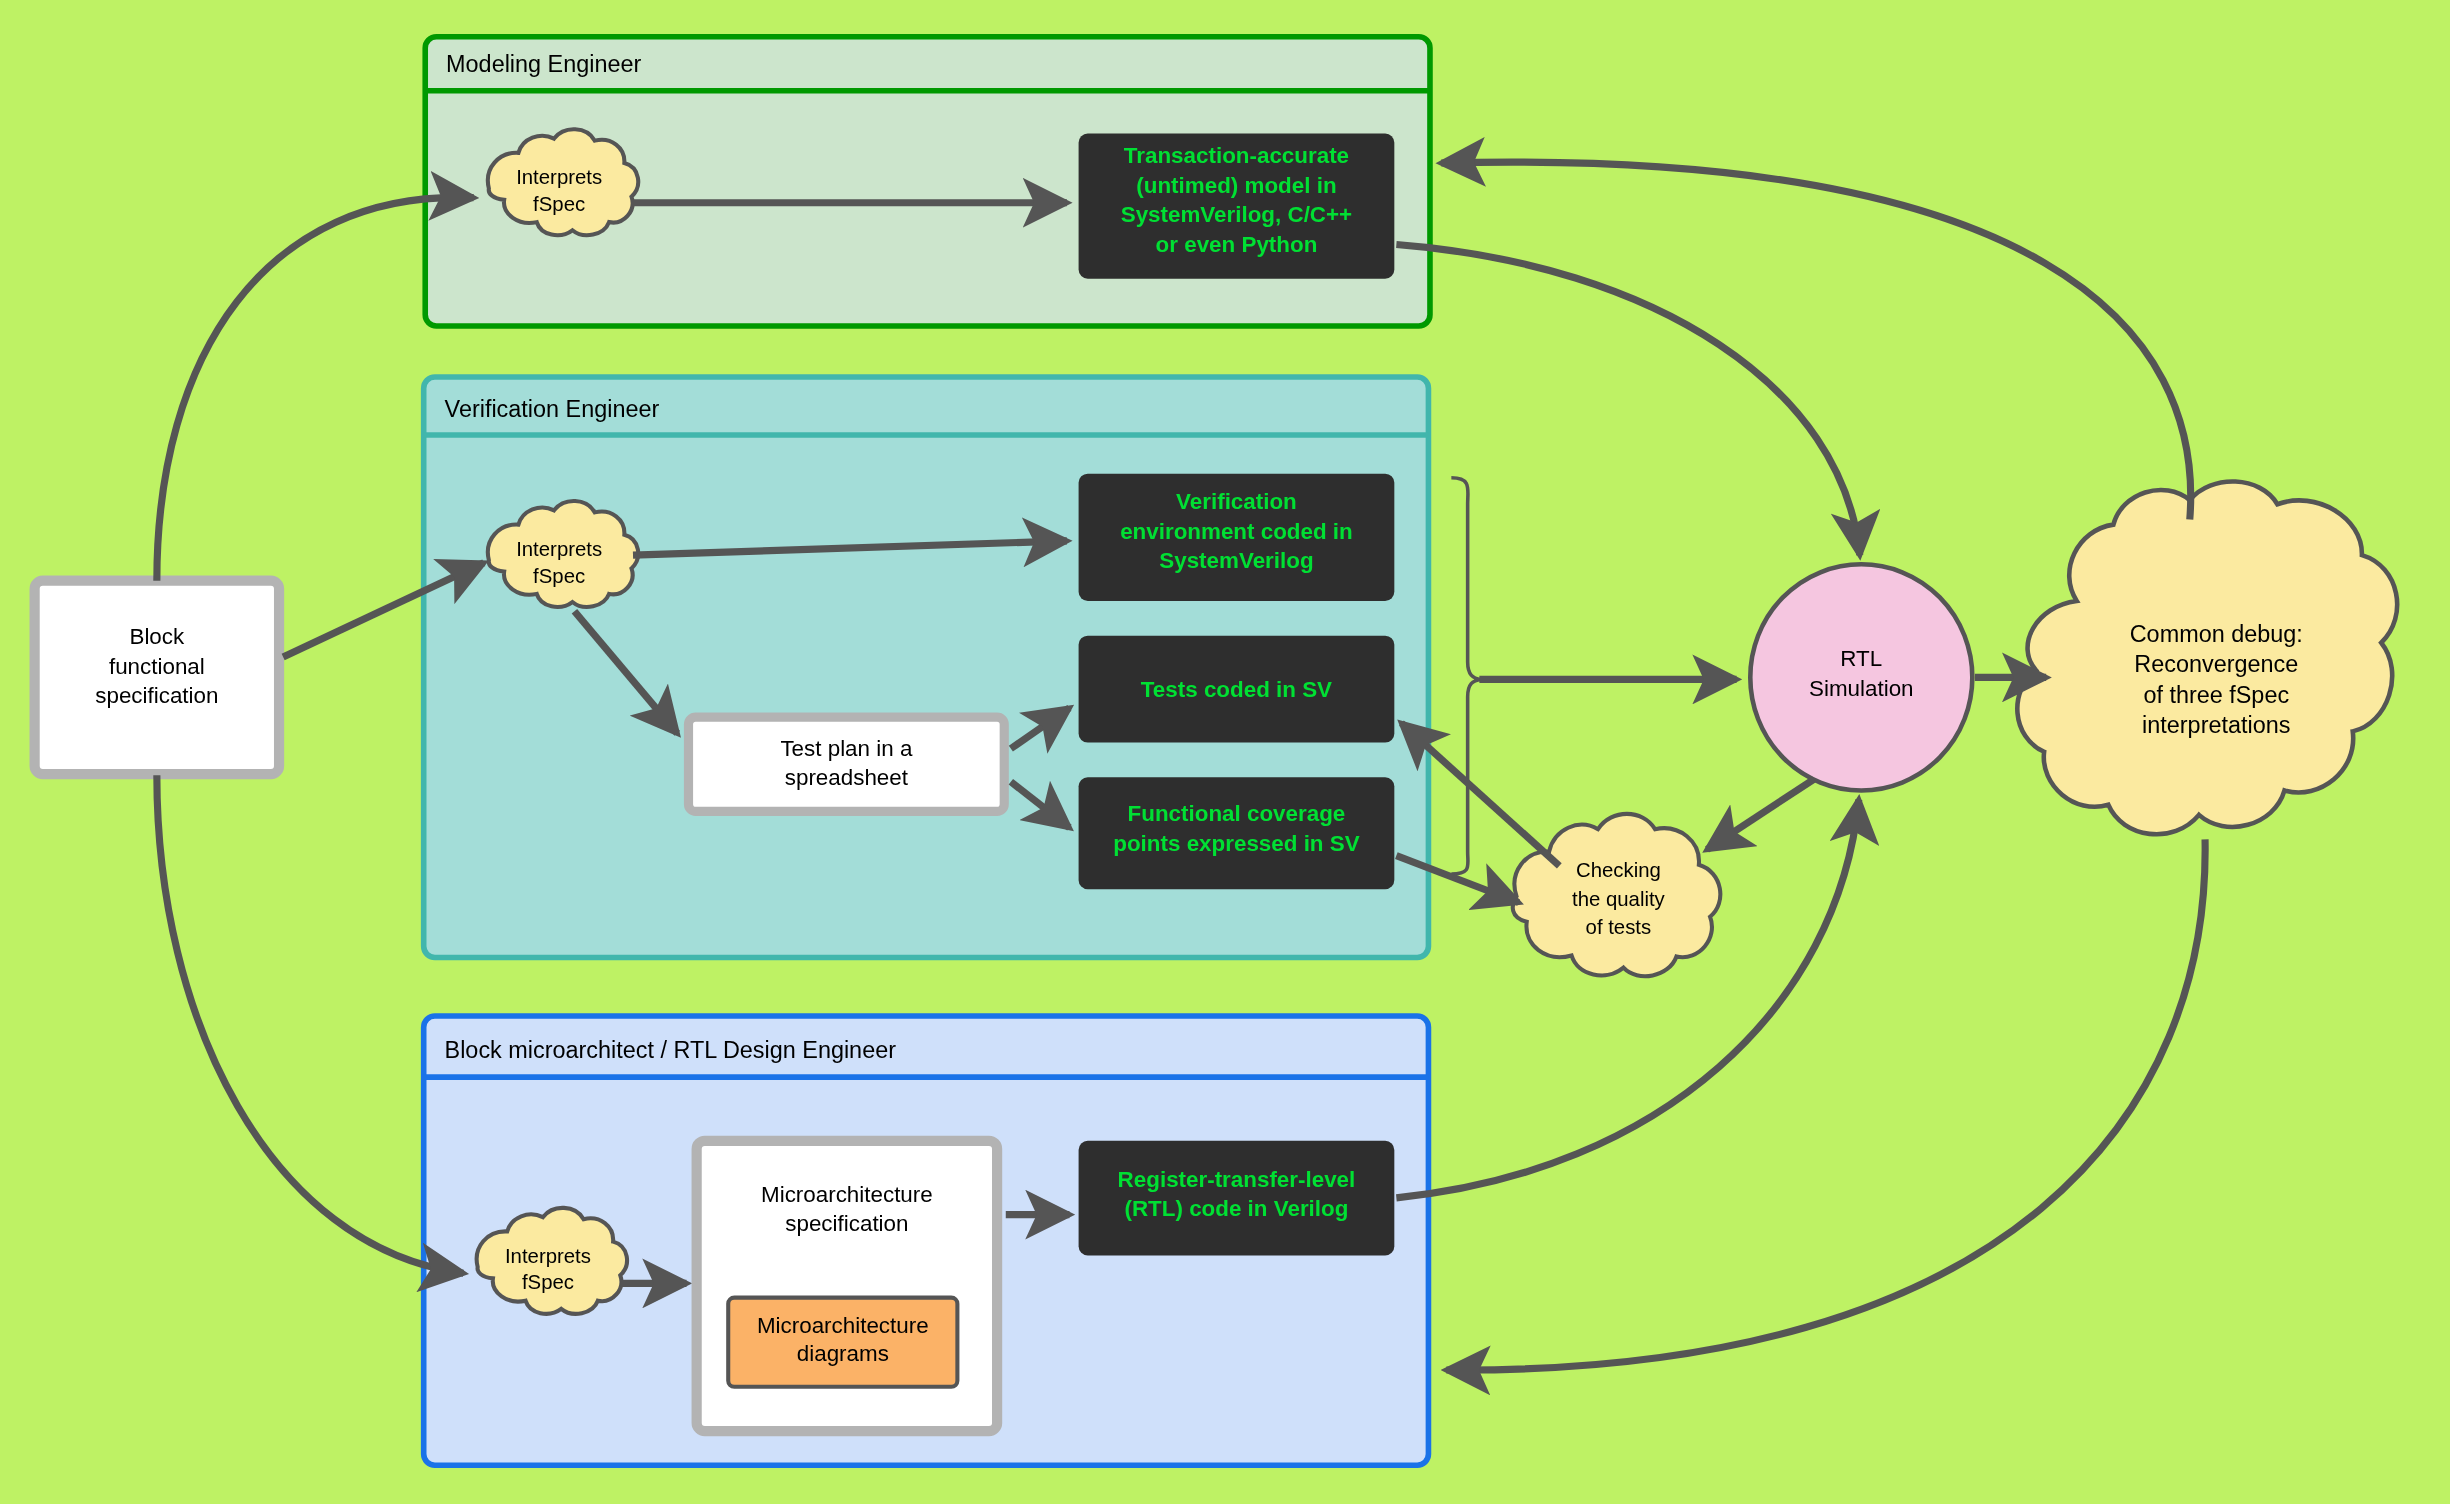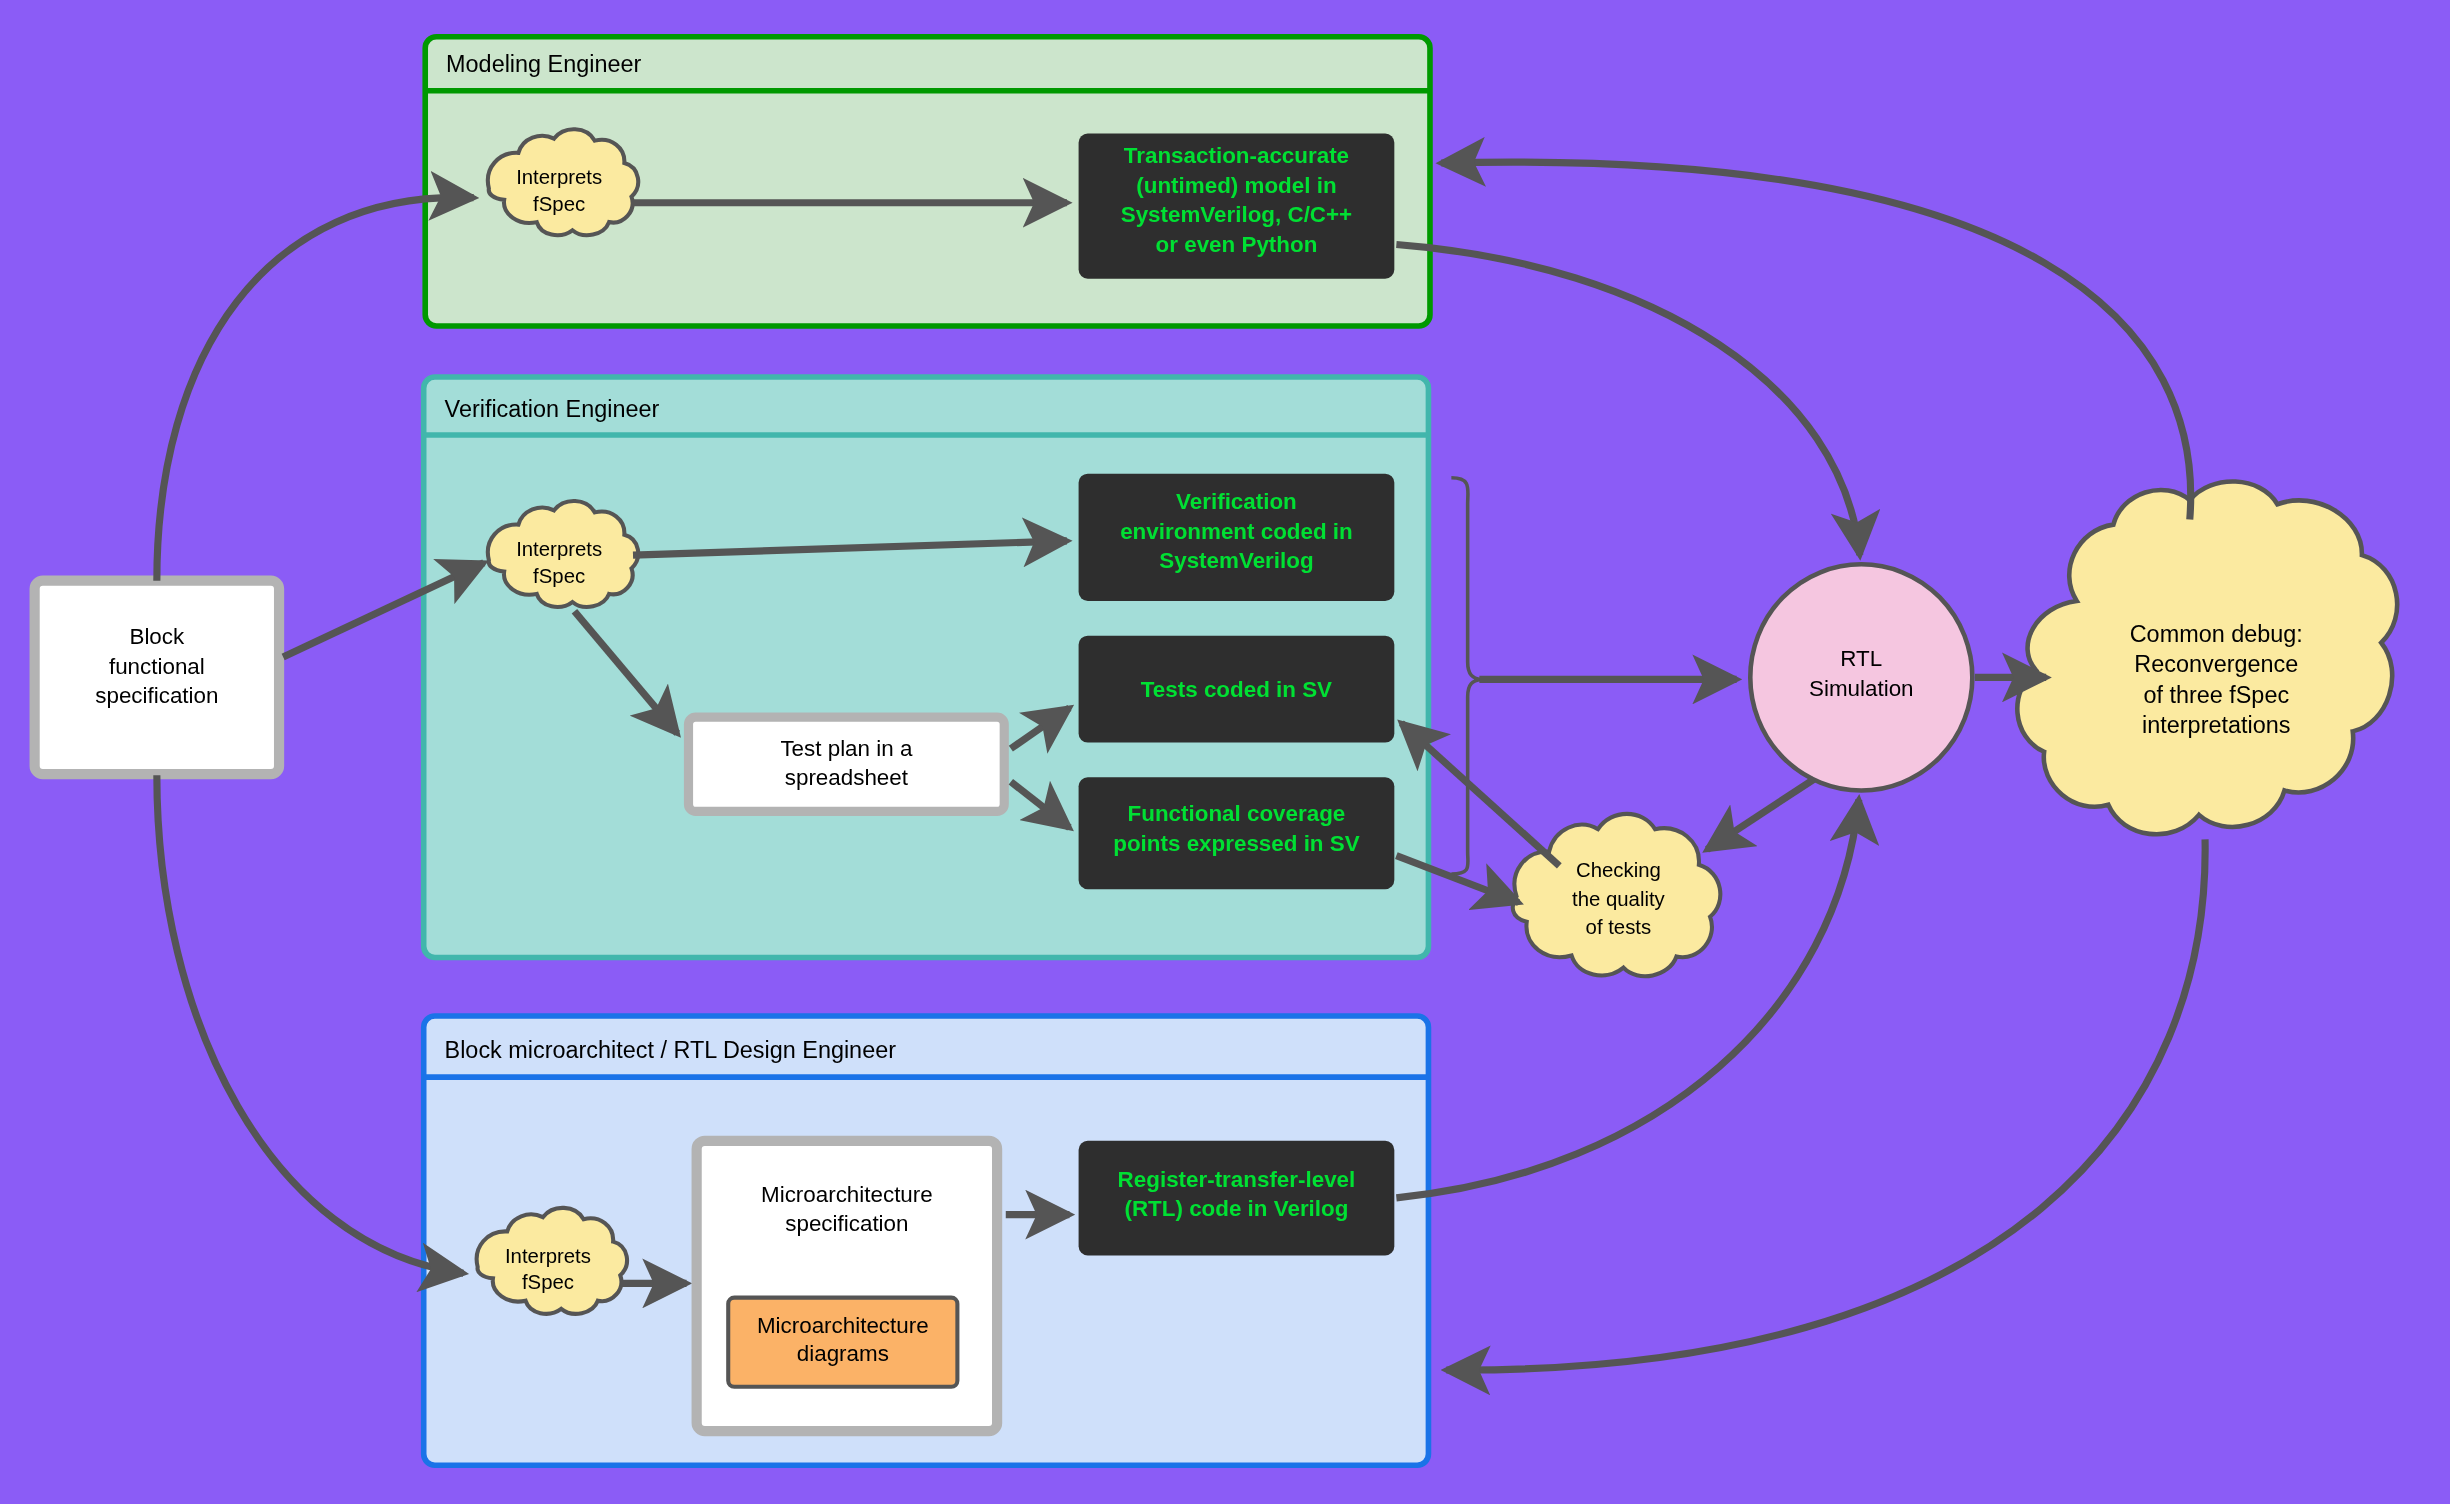--- a/index.html
+++ b/index.html
@@ -1,16 +1,16 @@
 <!DOCTYPE html>
 <html style="font-size:8.1px"><head>
 <meta charset="utf-8">
 <style>
   html,body{margin:0;padding:0;background:#ffffff;}
-  #stage{position:relative;width:2450px;height:1505px;background:#8b5cf6;
+  #stage{position:relative;width:2450px;height:1505px;background:#bef264;
          font-family:"Liberation Sans", sans-serif;text-decoration:underline;}
   svg{display:block;}
   .swimlane-title{font-size:46px;fill:#000000;font-family:"Liberation Sans",sans-serif;}
   .node-text{font-size:44px;fill:#000000;font-family:"Liberation Sans",sans-serif;text-anchor:middle;}
   .code-text{font-size:44px;font-weight:bold;font-family:"Liberation Sans",sans-serif;text-anchor:middle;}
   .cloud-text{font-size:40px;fill:#000000;font-family:"Liberation Sans",sans-serif;text-anchor:middle;}
   .big-cloud-text{font-size:46px;fill:#000000;font-family:"Liberation Sans",sans-serif;text-anchor:middle;}
 </style>
 </head>
 <body>

